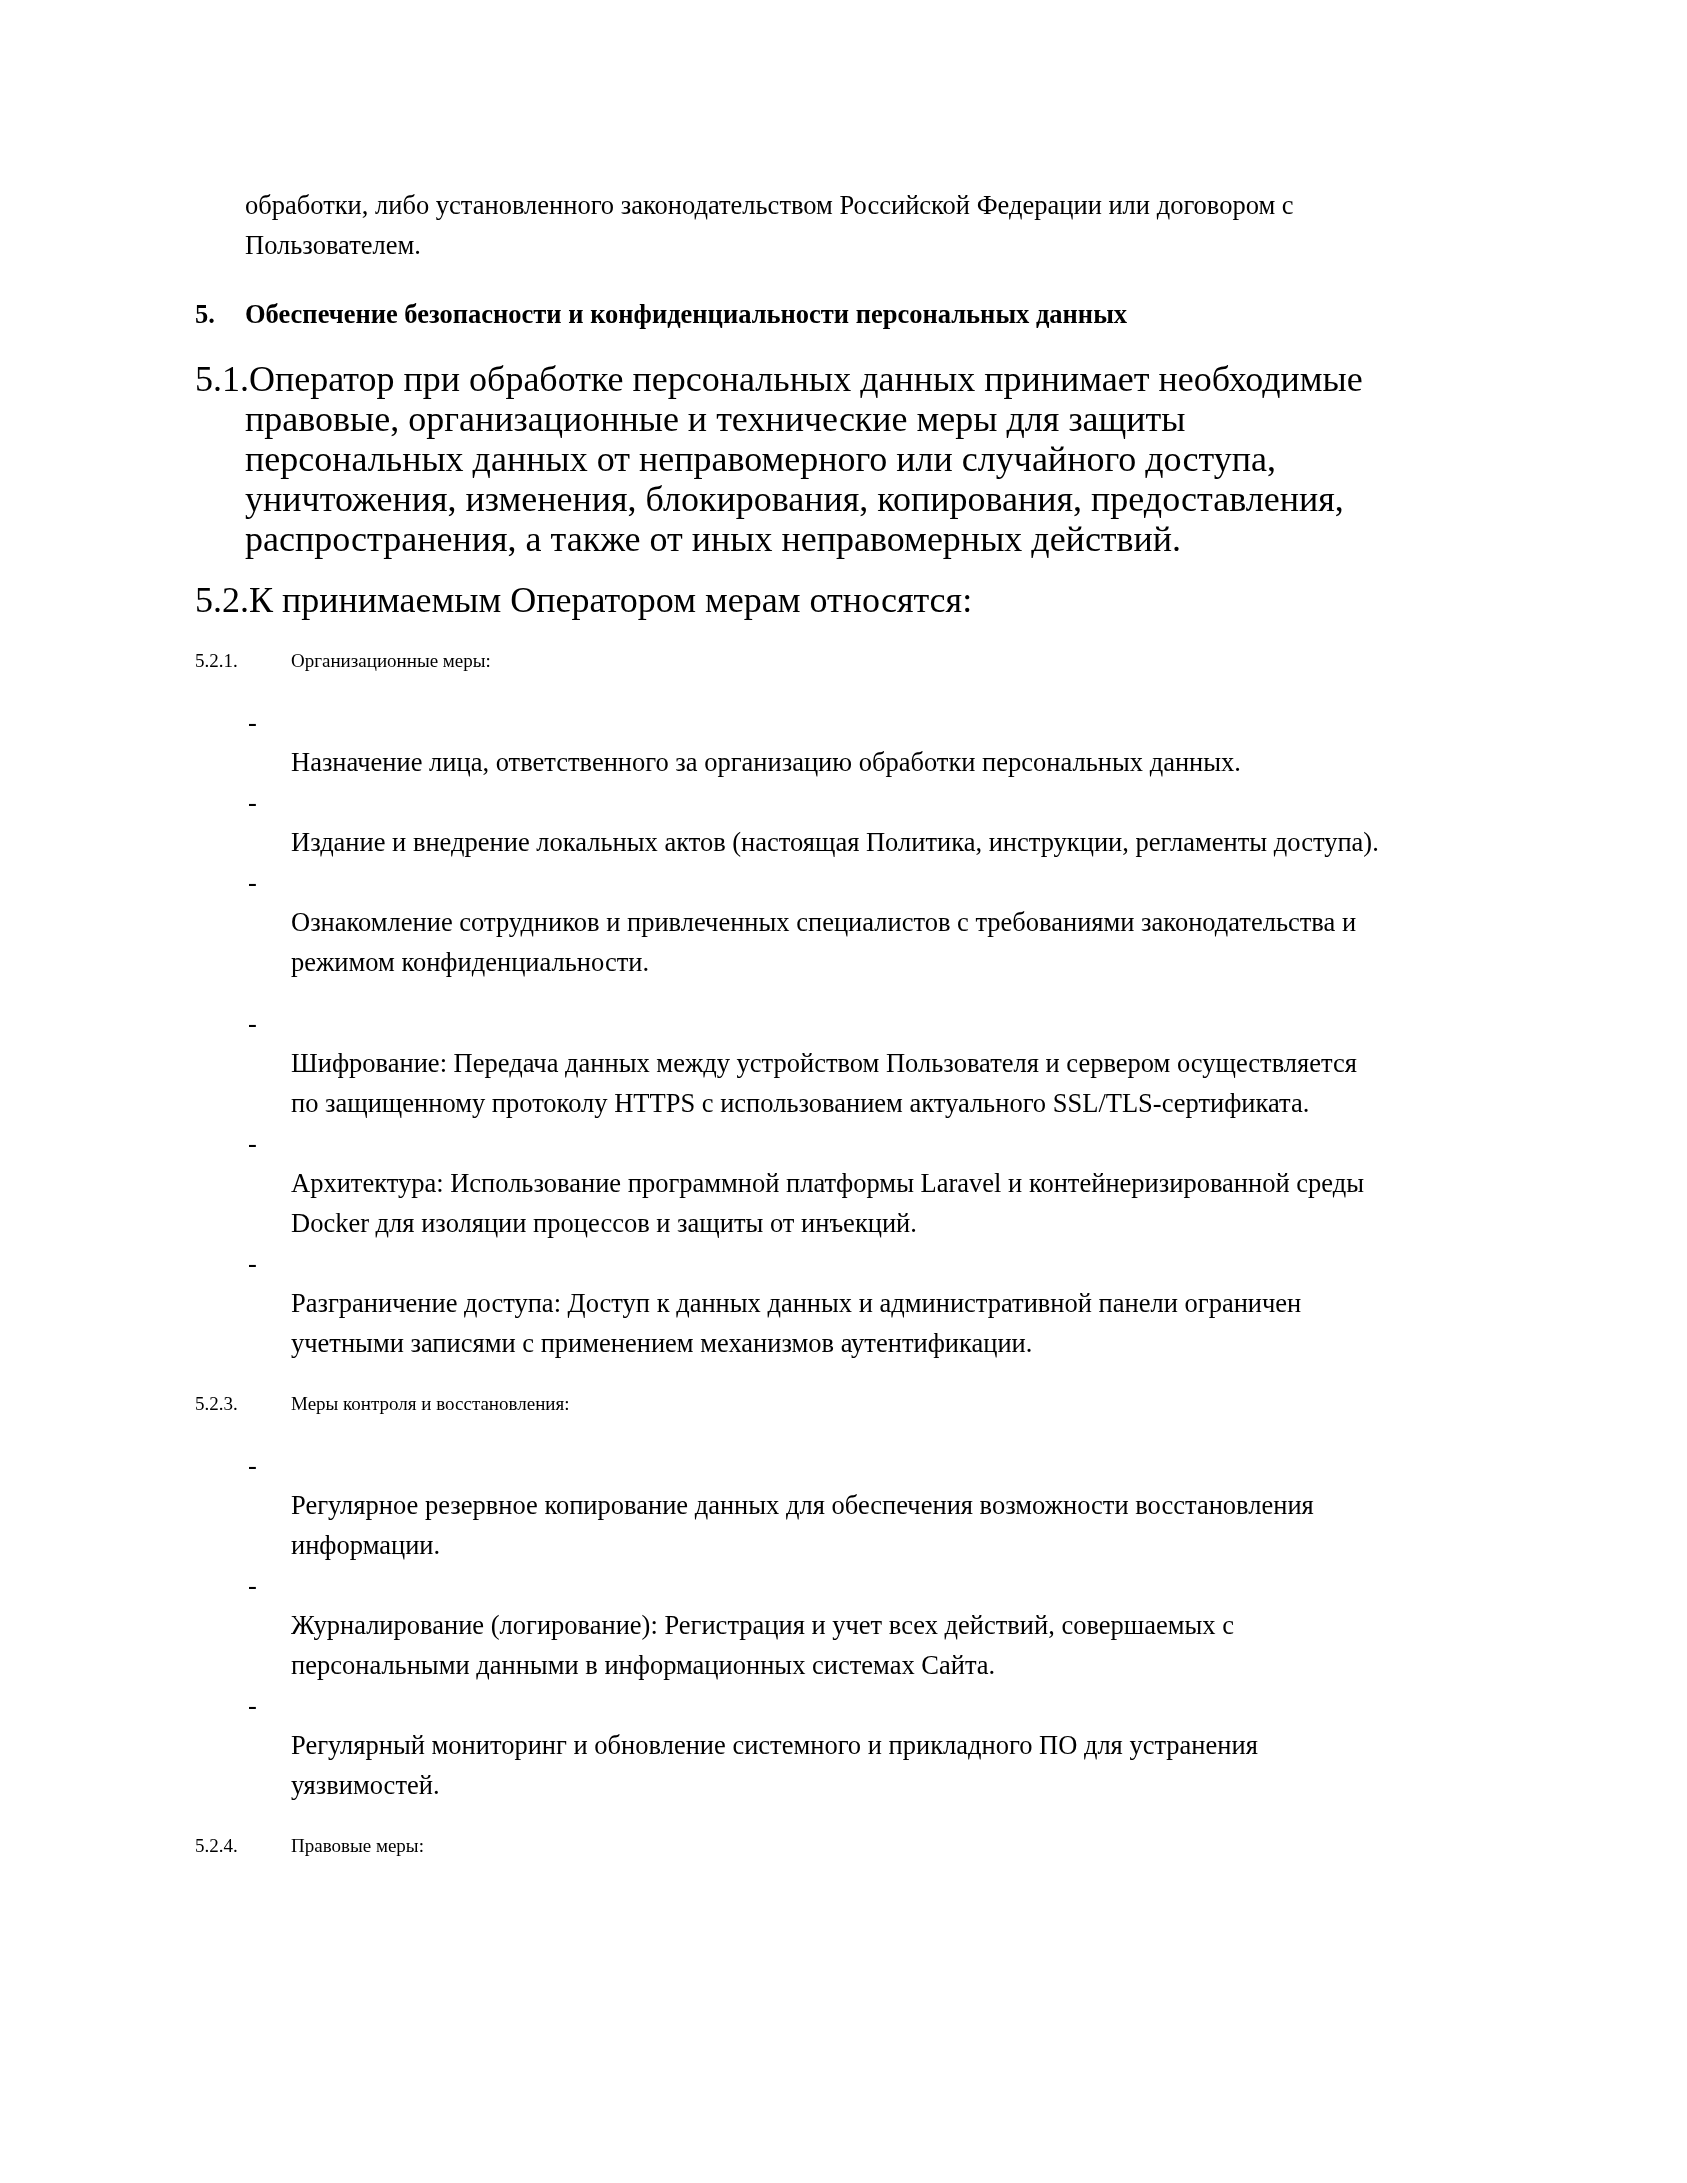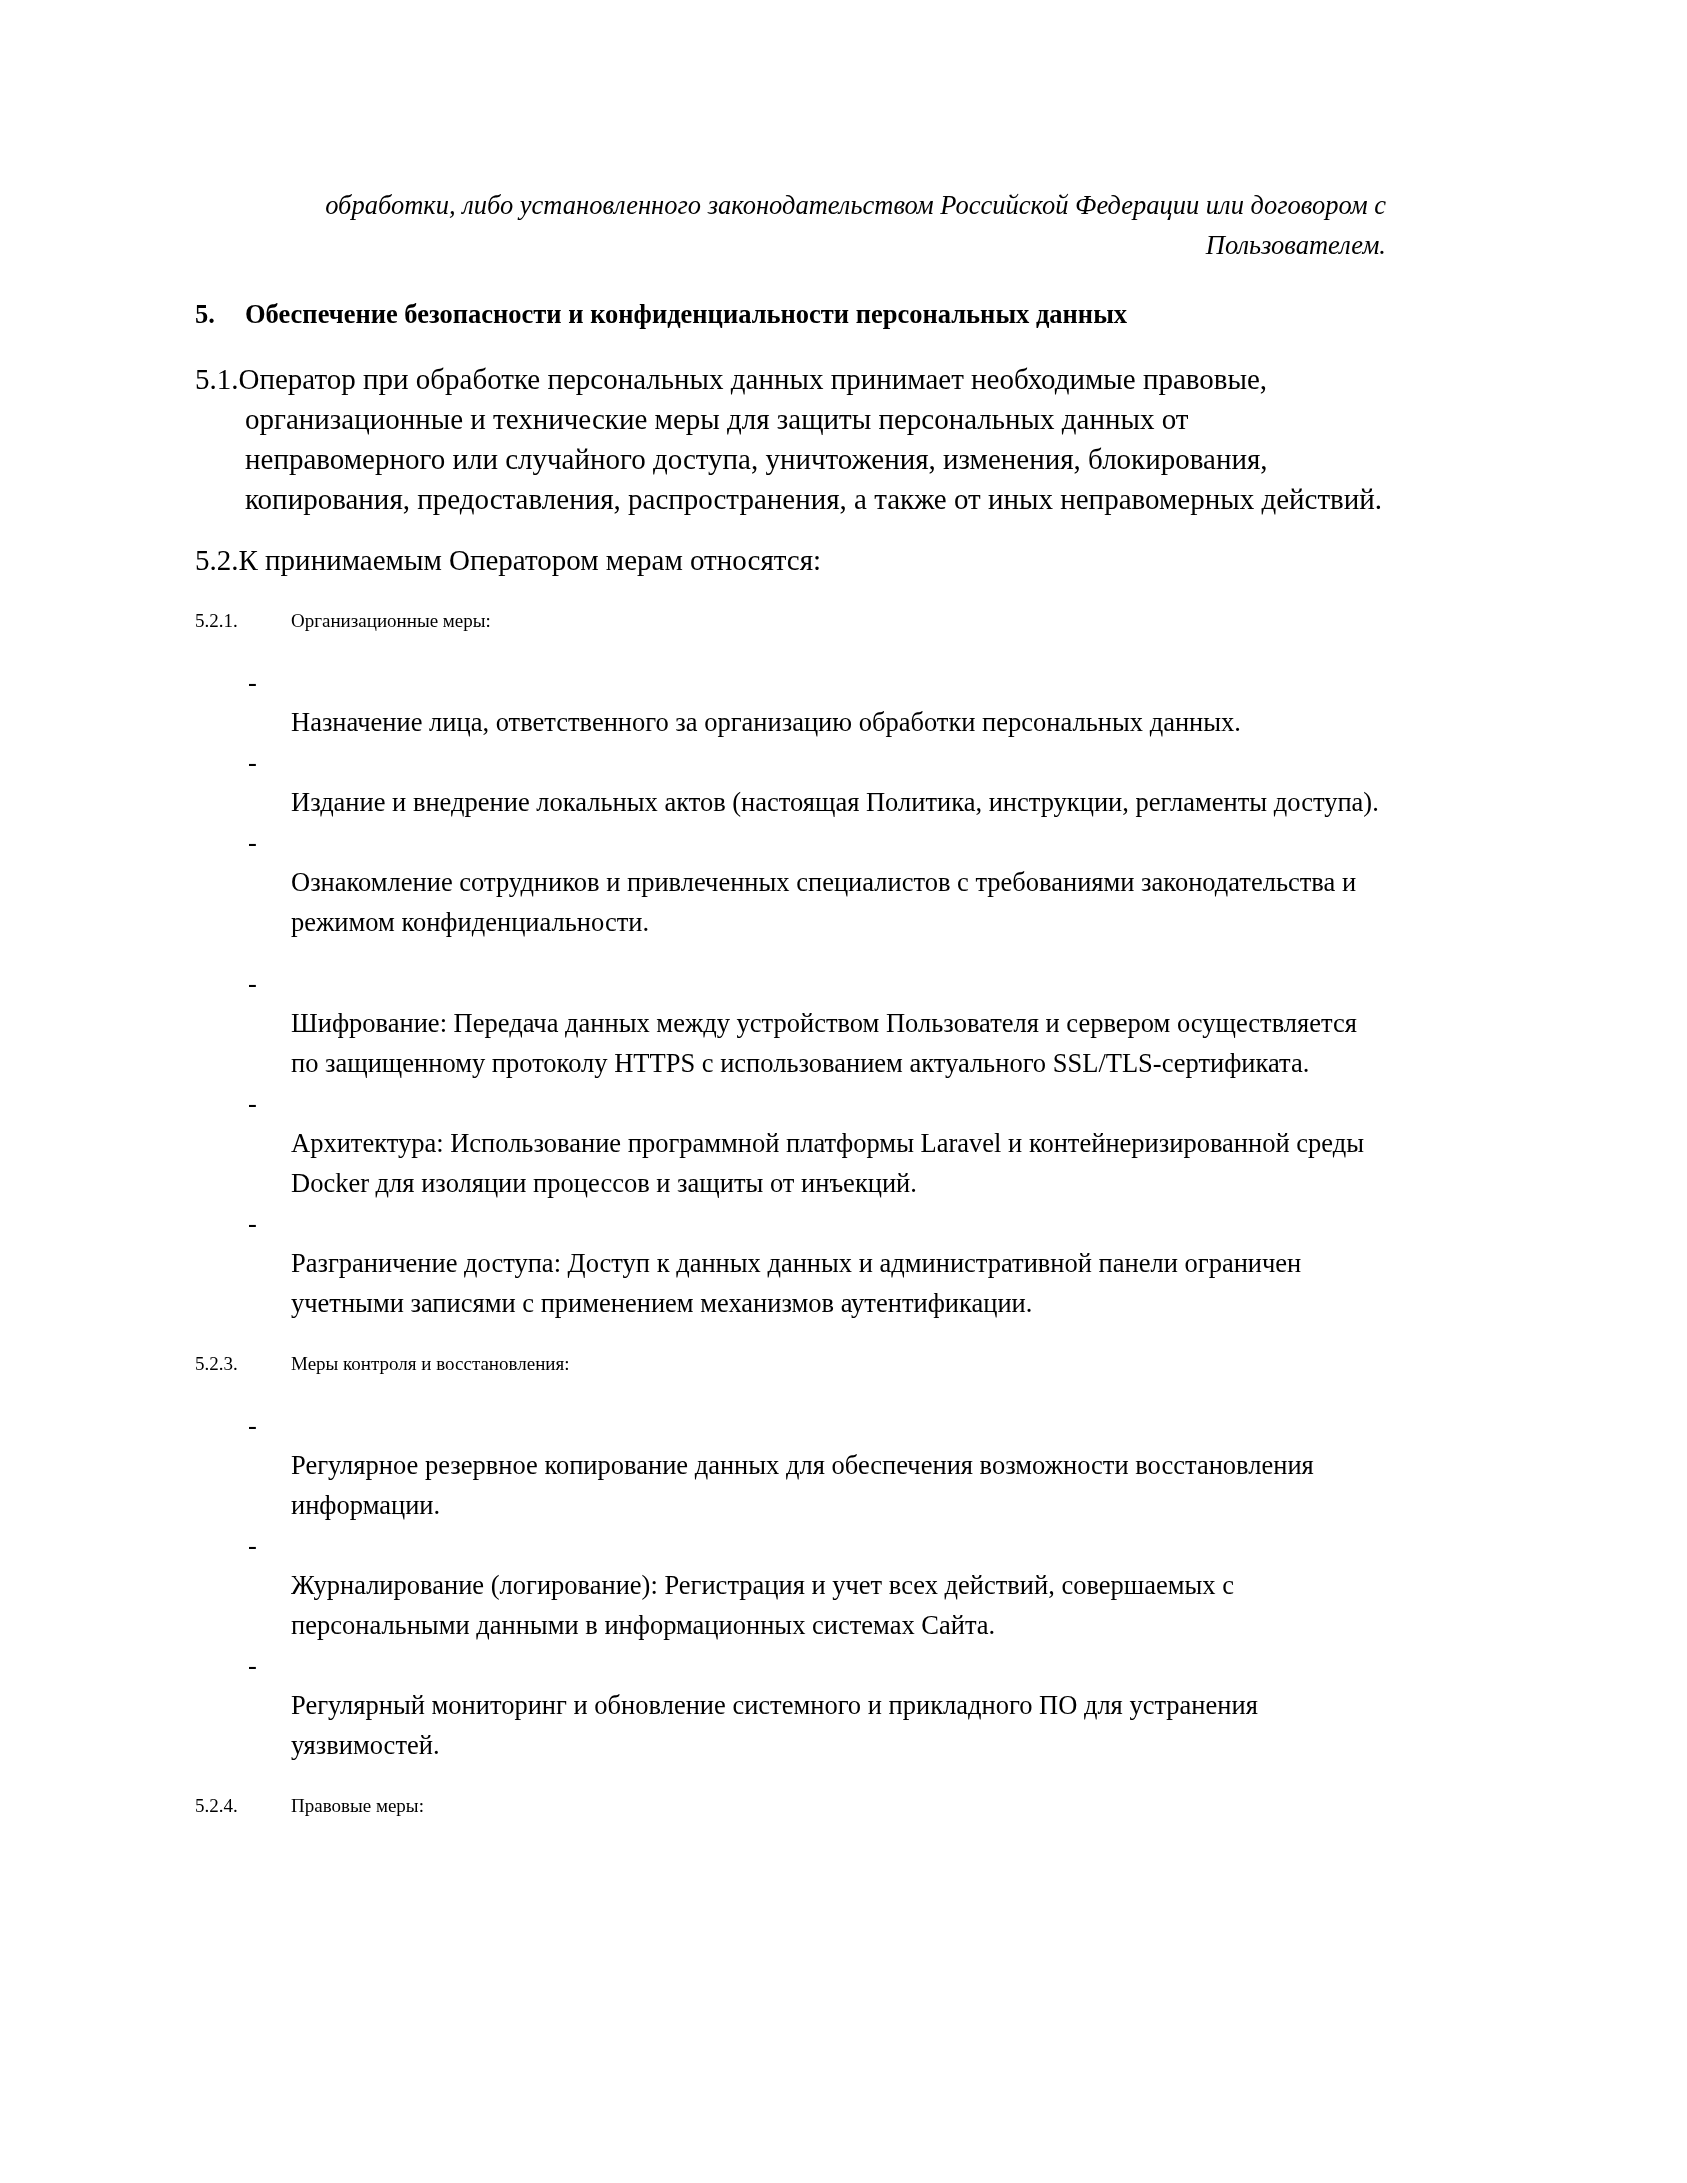--- a/index.html
+++ b/index.html
@@ -28,23 +28,22 @@
     position: absolute;
     left: 195px;
     top: 185px;
     width: 1191px;
   }
 
   
   .para {
     font-size: 26.5px;
     line-height: 40px;
-    text-align: right;
+    text-align: left;
     margin: 0 0 20px 0;
-    font-style: italic;
   }
 
   
   .plain-para {
     padding-left: 50px;
     width: 1141px;
   }
 
   
   .heading-1 {
@@ -58,21 +57,21 @@
     width: 50px;
     flex: 0 0 50px;
     font-weight: bold;
   }
   .heading-1 .txt {
     flex: 1 1 auto;
   }
 
   
   .num-para {
-    font-size: 29px;
+    font-size: 36px;
     line-height: 40px;
     margin: 0 0 21px 0;
     padding-left: 50px;
     text-indent: -50px;
     width: 1141px;
   }
   .num-para .num {
     display: inline;
   }
 

